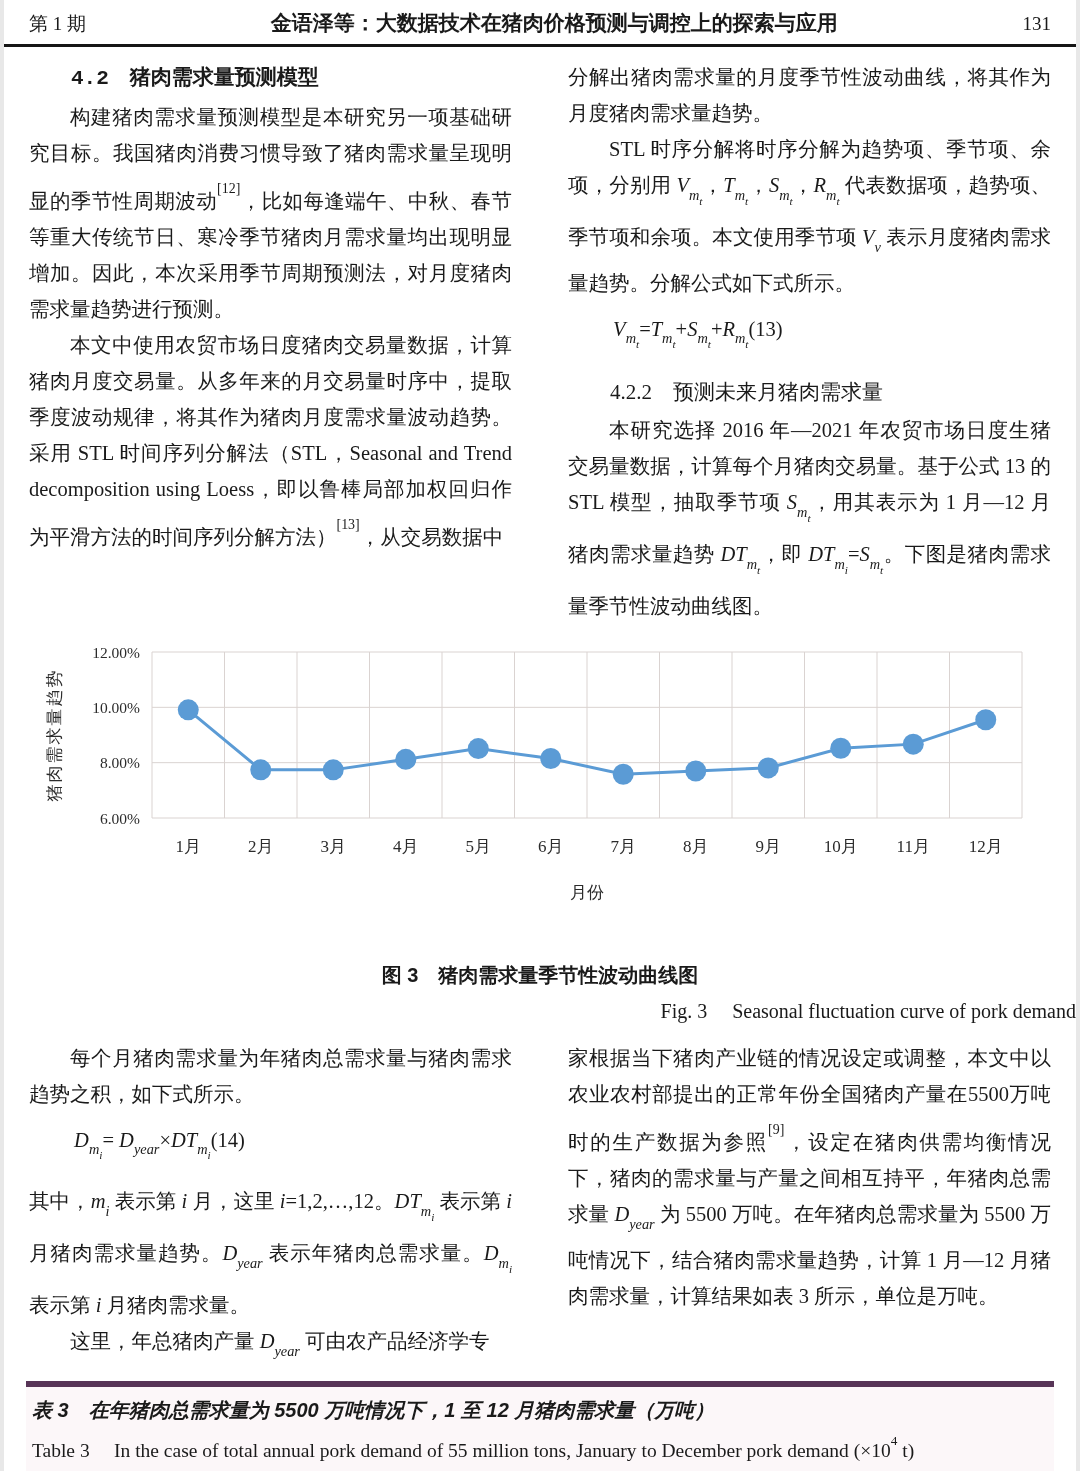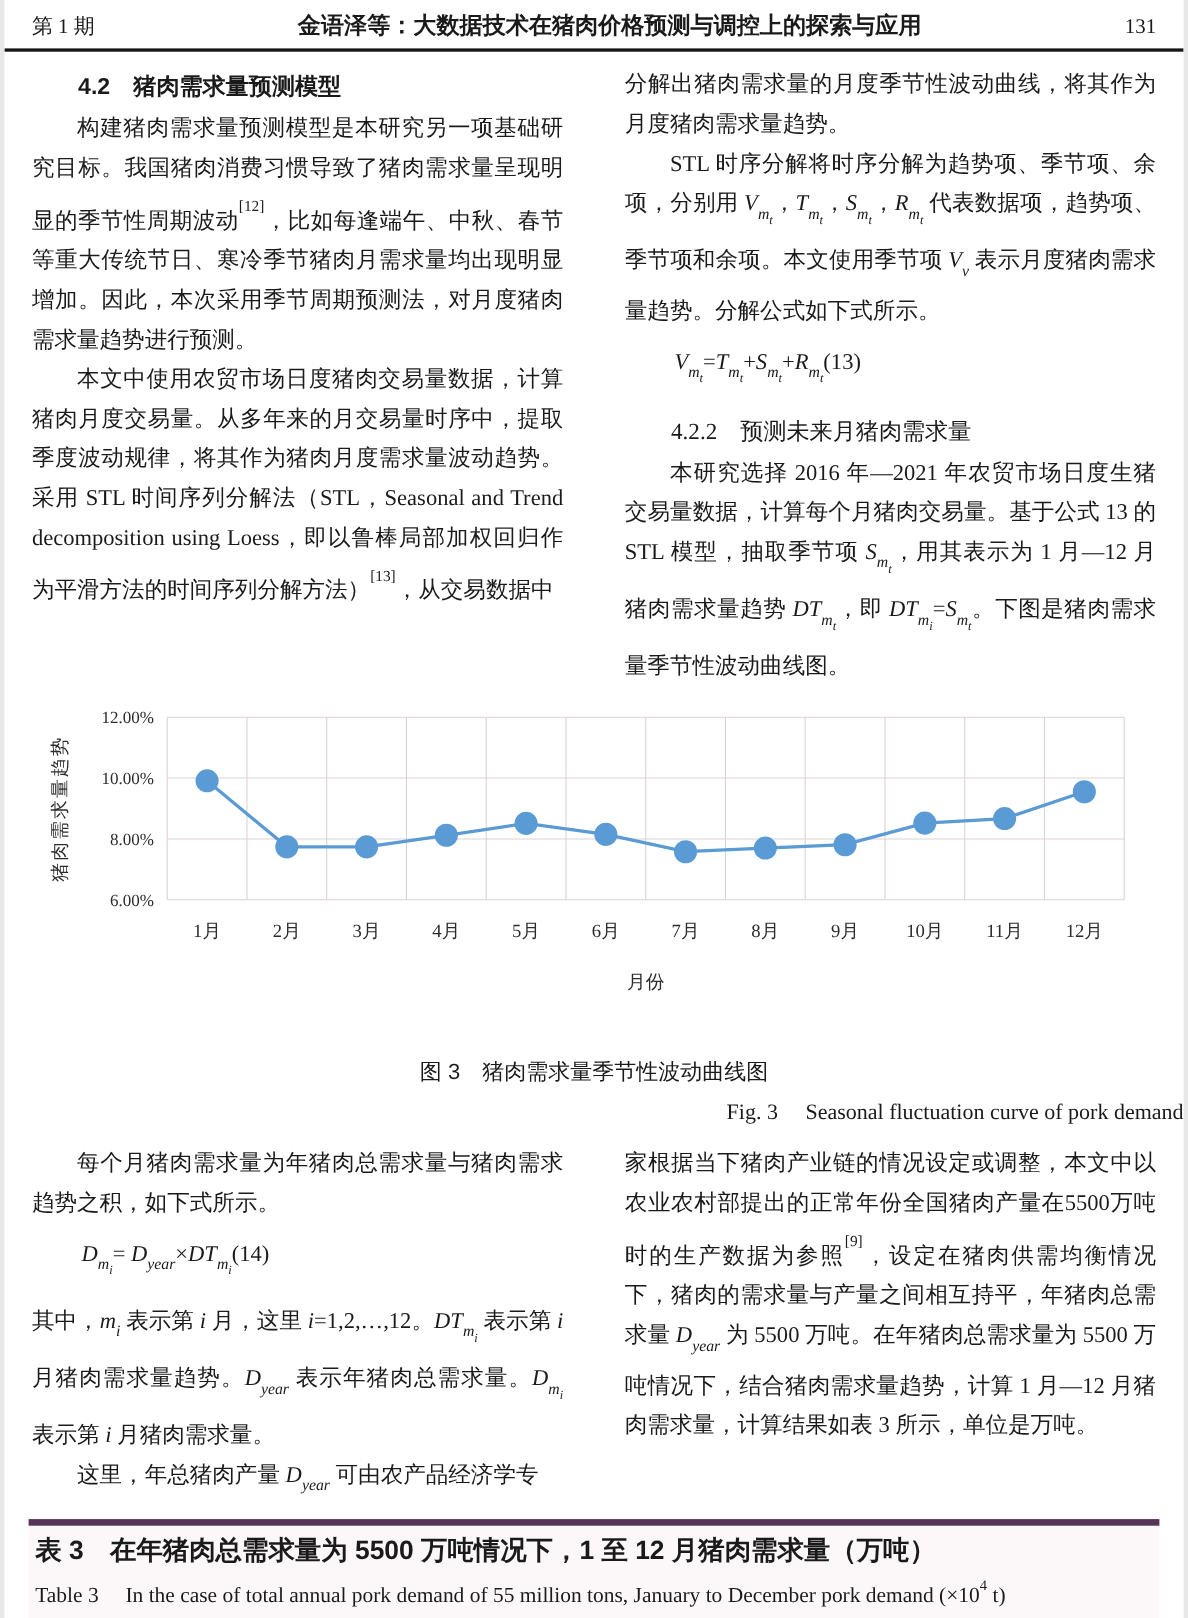--- a/index.html
+++ b/index.html
@@ -8,42 +8,42 @@
   
   .header{display:flex;justify-content:space-between;align-items:baseline;
           padding:9px 25px 7px 25px;border-bottom:3px solid #151515;}
   .header .side{font-size:19px;}
   .header .title{font-family:"Liberation Sans","DejaVu Sans",sans-serif;font-weight:bold;font-size:21px;}
   
   .cols{display:flex;gap:56px;padding:0 25px;}
   .col{width:487px;font-size:20.5px;line-height:36px;text-align:justify;}
   .col p{margin:0;text-indent:2em;}
   .col p.noindent{text-indent:0;}
-  .h-bold{font-family:Liberation Sans, sans-serif;font-weight:bold;font-size:21px;line-height:40px;margin:6px 0 0 0;}
+  .h-bold{font-family:Liberation Mono, monospace;font-weight:bold;font-size:21px;line-height:40px;margin:6px 0 0 0;}
   .h-plain{font-size:21px;line-height:40px;margin:0;}
   .formula{display:flex;justify-content:flex-start;align-items:baseline;
            padding-left:2.2em;line-height:34px;margin:11px 0;}
   .it{font-style:italic;}
   .sub1{font-size:70%;vertical-align:-22%;}
   .sub2{font-size:55%;vertical-align:-36%;}
   .sup1{font-size:68%;vertical-align:42%;margin-top:39px;}
   .top-cols{margin-top:12px;}
   .bottom-cols{margin-top:14px;}
   
   .chart-wrap{margin:8px 0 0 30px;width:1020px;height:300px;}
   #chart-svg text{font-family:"Liberation Serif","DejaVu Serif",serif;fill:#2b2b2b;}
   .fig-caption-zh{text-align:center;font-family:"Liberation Sans","DejaVu Sans",sans-serif;
-                  font-weight:normal;font-size:20px;line-height:30px;margin-top:26px;}
+                  font-weight:bold;font-size:20px;line-height:30px;margin-top:26px;}
   .fig-caption-en{text-align:right;font-size:20px;line-height:30px;margin-top:6px;}
   
   .table-block{margin:12px 22px 0 22px;background:#fcf7f9;}
   .rule-purple{height:6px;}
   .rule-purple.top{background:#573457;}
   .tb-caption-zh{font-family:"Liberation Sans","DejaVu Sans",sans-serif;font-weight:bold;
-                 font-size:24px;line-height:30px;padding:8px 6px 0 6px;}
+                 font-size:20px;line-height:30px;padding:8px 6px 0 6px;font-style:italic;}
   .tb-caption-en{font-size:19.5px;line-height:28px;padding:2px 6px 8px 6px;}
 </style>
 </head>
 <body>
 
 <div class="page">
 
   <div class="header">
     <span class="side">第 1 期</span>
     <span class="title">金语泽等：大数据技术在猪肉价格预测与调控上的探索与应用</span>

